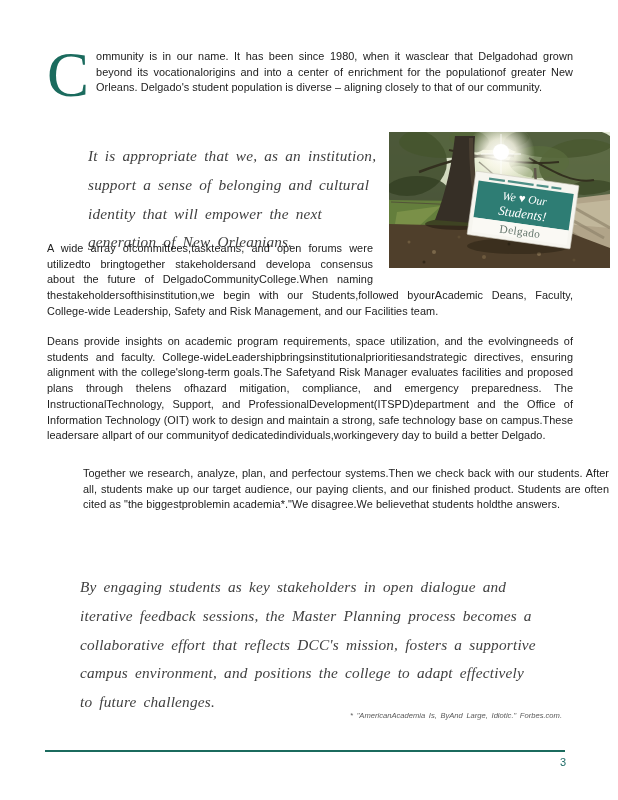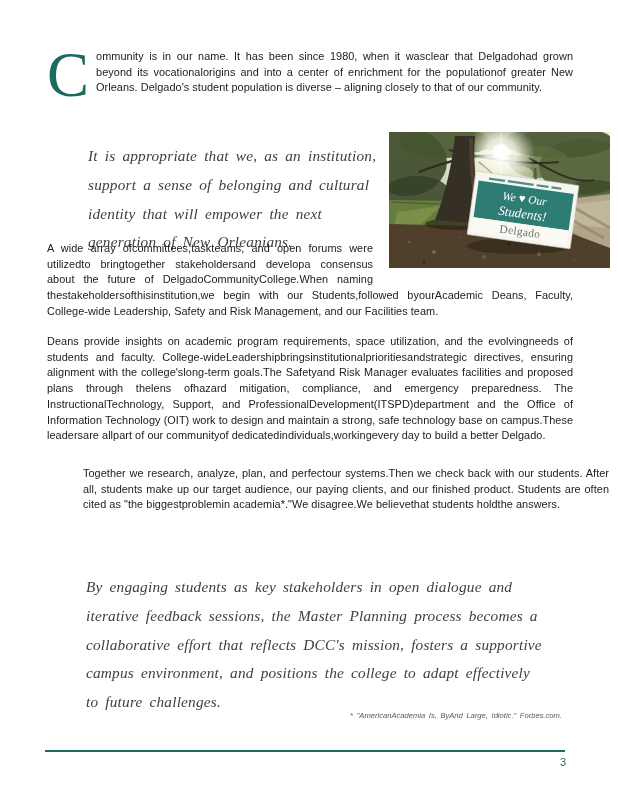--- a/index.html
+++ b/index.html
@@ -19,21 +19,21 @@
   #para2 { left:47px; top:233px; width:526px;margin-top:8px; }
   .photo-spacer { float:right; width:200px; height:46px; }
   #para3 { left:47px; top:334px; width:526px; }
   #para4 { left:47px; top:466px; width:526px;margin-left:36px; }
   .quote {
     position:absolute; color:#404040; font-family:"Liberation Serif", serif;
     font-style:italic; white-space:pre-line; font-size:15.3px;
     line-height:28.8px; word-spacing:3px; letter-spacing:0.2px; margin:16px;
   }
   #quote1 { left:72px; top:126px; width:340px; }
-  #quote2 { left:70px; top:557px; width:495px; }
+  #quote2 { left:64px; top:557px; width:495px; }
   .photo {
     position:absolute; left:389px; top:132px; width:221px; height:136px;
     margin:0; overflow:hidden;
   }
   .photo svg { display:block; }
   .footnote {
     position:absolute; left:47px; top:711px; width:515px; text-align:right;
     color:#595959; font-size:7.6px; font-style:italic; word-spacing:1.5px;
   }
   .rule { position:absolute; left:45px; top:750px; width:520px; height:2px; background:#1b6b5e; }

